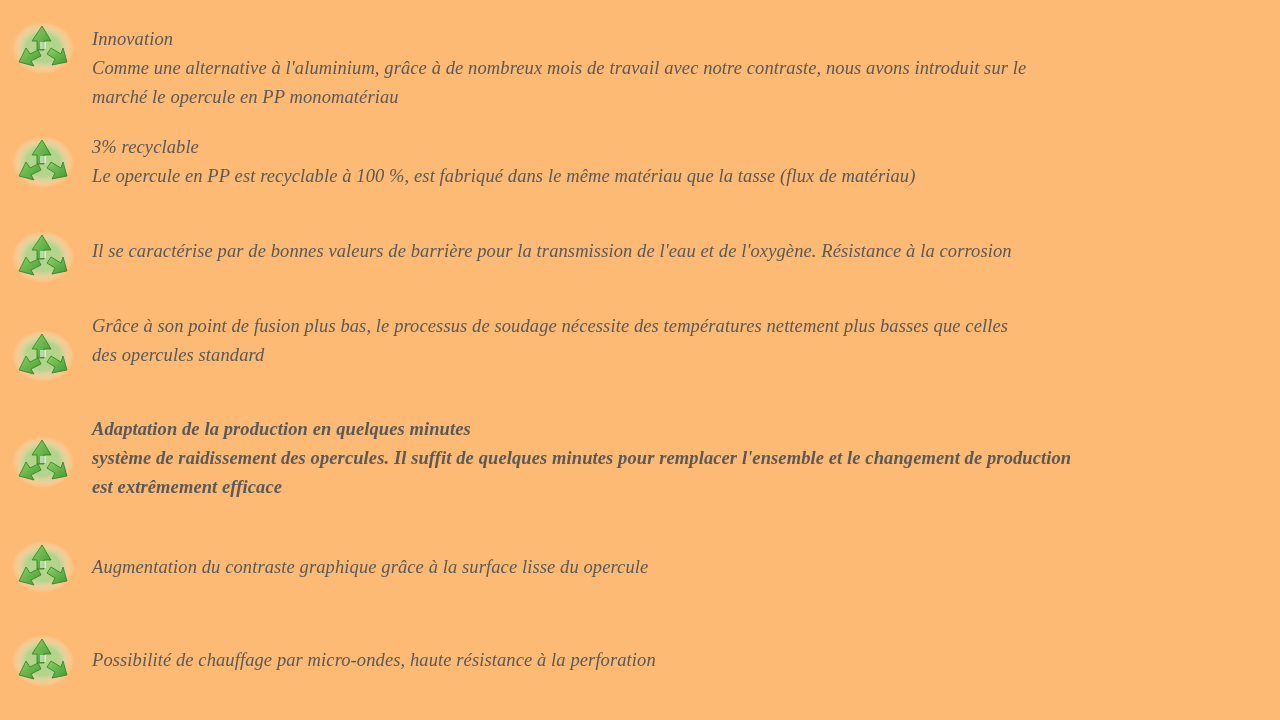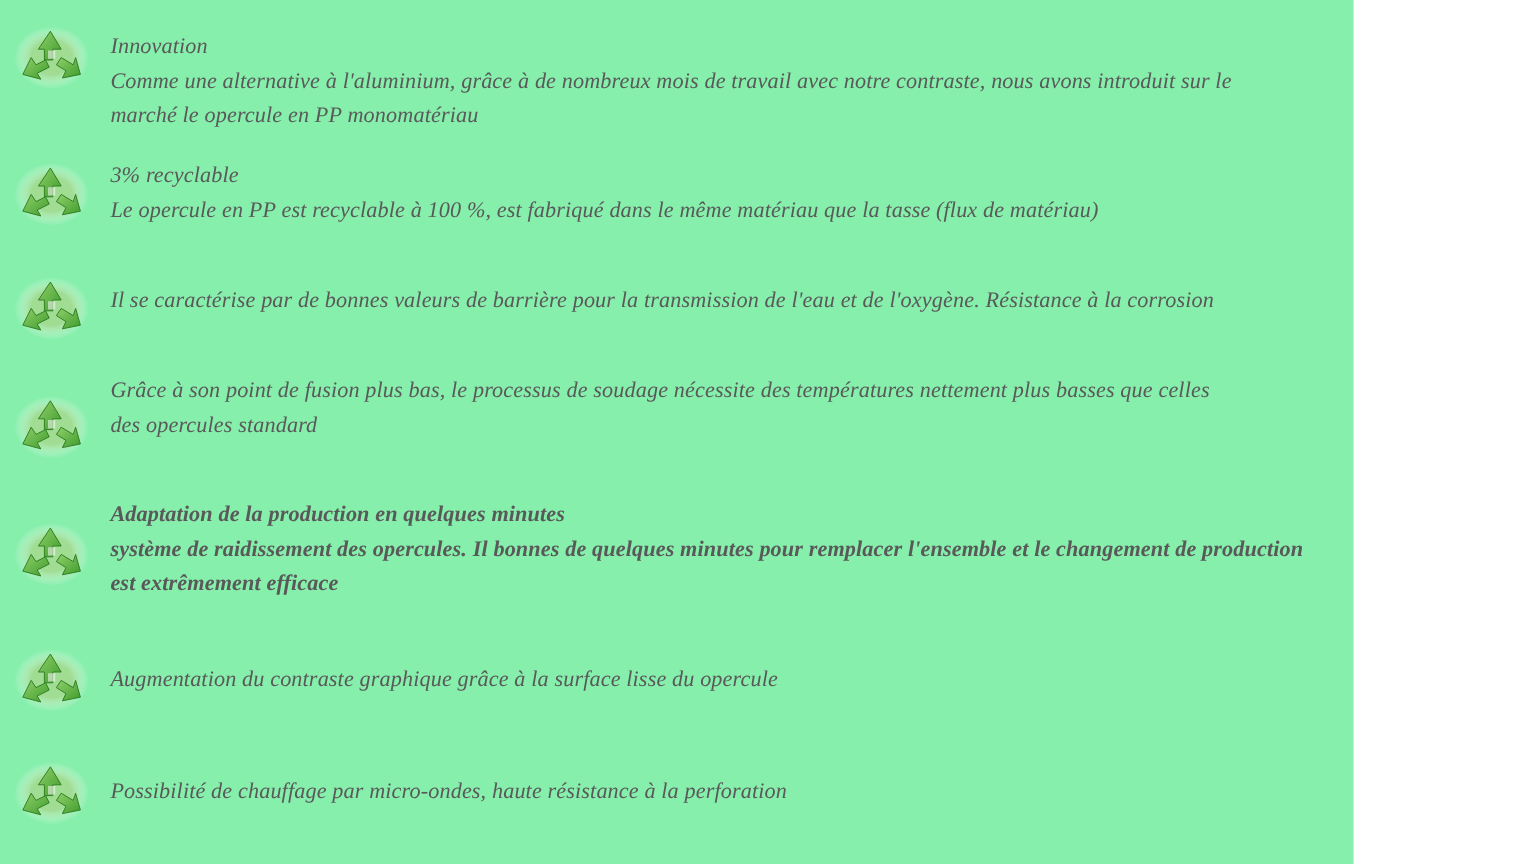--- a/index.html
+++ b/index.html
@@ -8,23 +8,23 @@
     background: #ffffff;
   }
   body {
     width: 1280px;
     height: 720px;
     overflow: hidden;
     font-family: "Liberation Serif", serif;
   }
   .slide {
     position: relative;
-    width: 1128px;
+    width: 1280px;
     height: 720px;
-    background: #86efac;
+    background: #fdba74;
   }
   .bullet-list {
     position: absolute;
     left: 0;
     top: 0;
     width: 1280px;
   }
   .icon-wrap {
     position: absolute;
     width: 66px;
@@ -183,21 +183,21 @@
     <path d="M9 42 L16 28 L20 34 L28 30 L31 36 L21 41 L24 46 Z"></path>
     <path d="M57 42 L42 45 L45 39 L37 34 L41 28 L51 34 L53 28 Z"></path>
   </g>
   <g fill="#ffffff" opacity="0.55">
     <path d="M30 22 L36 22 L36 29 L30 29 Z"></path>
   </g>
 </svg>
       </div>
       <div class="bullet-text" style="top: 415px; font-weight: bold;">
         <span class="line">Adaptation de la production en quelques minutes</span>
-        <span class="line">système de raidissement des opercules. Il bonnes de quelques minutes pour remplacer l'ensemble et le changement de production</span>
+        <span class="line">système de raidissement des opercules. Il suffit de quelques minutes pour remplacer l'ensemble et le changement de production</span>
         <span class="line">est extrêmement efficace</span>
       </div>
       <div class="icon-wrap" style="top: 539px;">
 <svg class="recycle-icon" viewBox="0 0 66 56" xmlns="http://www.w3.org/2000/svg">
   <defs>
     <radialGradient id="glow" cx="50%" cy="50%" r="50%">
       <stop offset="55%" stop-color="#a6d98f" stop-opacity="0.85"></stop>
       <stop offset="100%" stop-color="#ffffff" stop-opacity="0"></stop>
     </radialGradient>
     <linearGradient id="grn" x1="0" y1="0" x2="1" y2="1">

